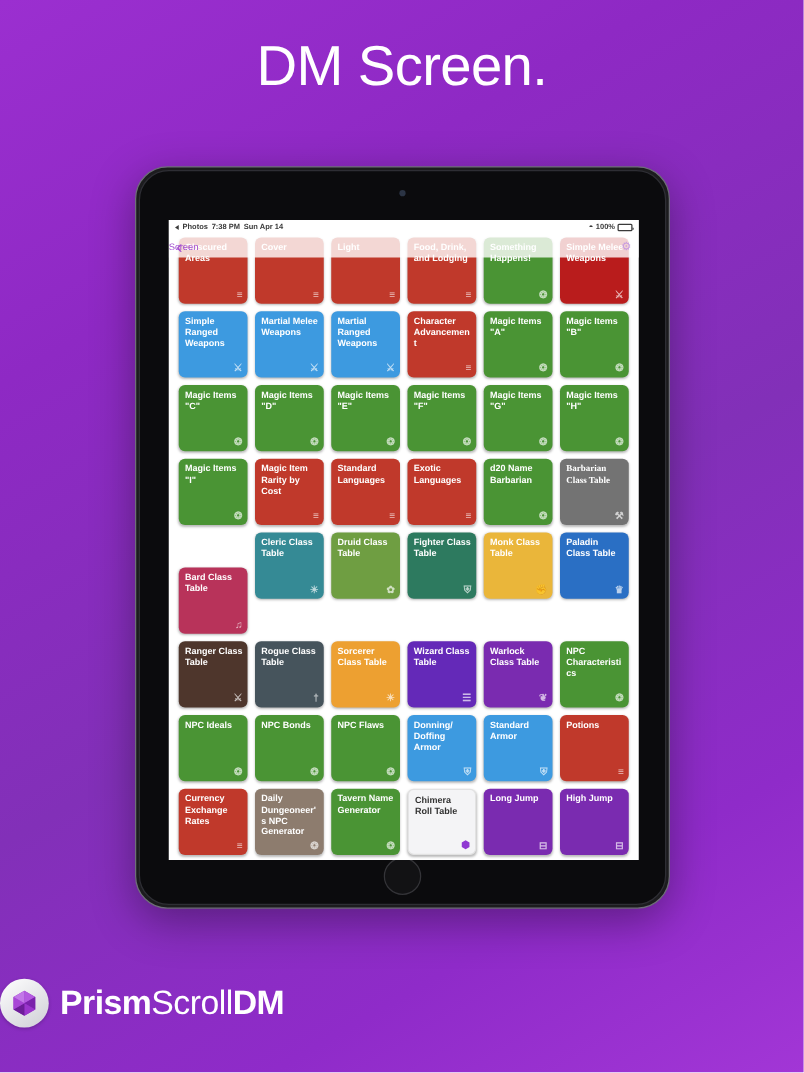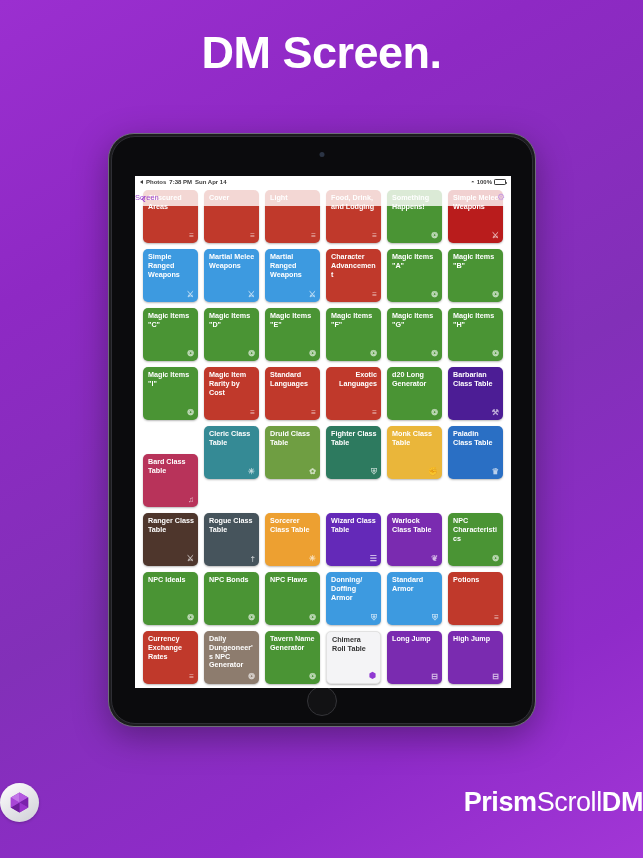--- a/index.html
+++ b/index.html
@@ -22,21 +22,21 @@
 
   
   .headline {
     position: absolute;
     top: 28px;
     left: 0;
     width: 100%;
     text-align: center;
     color: #ffffff;
     font-size: 45px;
-    font-weight: 700;
+    font-weight: 400;
     letter-spacing: -0.5px;
     line-height: 1.1;
   }
 
   
   .device {
     position: absolute;
     left: 108px;
     top: 133px;
     width: 428px;
@@ -196,21 +196,21 @@
   .tile.light-tile { color: #333333; border: 0.5px solid #e2e2e2; }
   .tile.light-tile .tile-icon { color: #8b2fd0; opacity: 0.95; }
 
   
   .brand {
     position: absolute;
     bottom: 36px;
     left: 0; width: 100%;
     display: flex;
     align-items: center;
-    justify-content: space-between;
+    justify-content: flex-start;
     gap: 9px;
   }
   .brand-mark {
     width: 39px; height: 39px;
     border-radius: 50%;
     background: linear-gradient(145deg, #ffffff 0%, #e4e4e8 55%, #cfcfd6 100%);
     display: flex;
     align-items: center;
     justify-content: center;
     box-shadow: 0 1px 3px rgba(0,0,0,0.22);
@@ -318,29 +318,29 @@
               <span class="tile-icon">❂</span>
             </div>
             <div class="tile" style="background: rgb(192, 57, 43);">
               <span class="tile-label">Magic Item Rarity by Cost</span>
               <span class="tile-icon">≡</span>
             </div>
             <div class="tile" style="background: rgb(192, 57, 43);">
               <span class="tile-label">Standard Languages</span>
               <span class="tile-icon">≡</span>
             </div>
-            <div class="tile" style="background: rgb(192, 57, 43); text-align: right;">
+            <div class="tile" style="background: rgb(192, 57, 43);">
               <span class="tile-label">Exotic Languages</span>
               <span class="tile-icon">≡</span>
             </div>
             <div class="tile" style="background: rgb(74, 148, 52);">
-              <span class="tile-label">d20 Long Generator</span>
-              <span class="tile-icon">❂</span>
-            </div>
-            <div class="tile" style="background: #4c1d95;">
+              <span class="tile-label">d20 Name Barbarian</span>
+              <span class="tile-icon">❂</span>
+            </div>
+            <div class="tile" style="background: #737373; font-family: Liberation Serif, serif;">
               <span class="tile-label">Barbarian Class Table</span>
               <span class="tile-icon">⚒</span>
             </div>
             <div class="tile" style="background: rgb(184, 51, 90); margin-top: 28px;">
               <span class="tile-label">Bard Class Table</span>
               <span class="tile-icon">♫</span>
             </div>
             <div class="tile" style="background: rgb(53, 138, 149);">
               <span class="tile-label">Cleric Class Table</span>
               <span class="tile-icon">☀</span>

